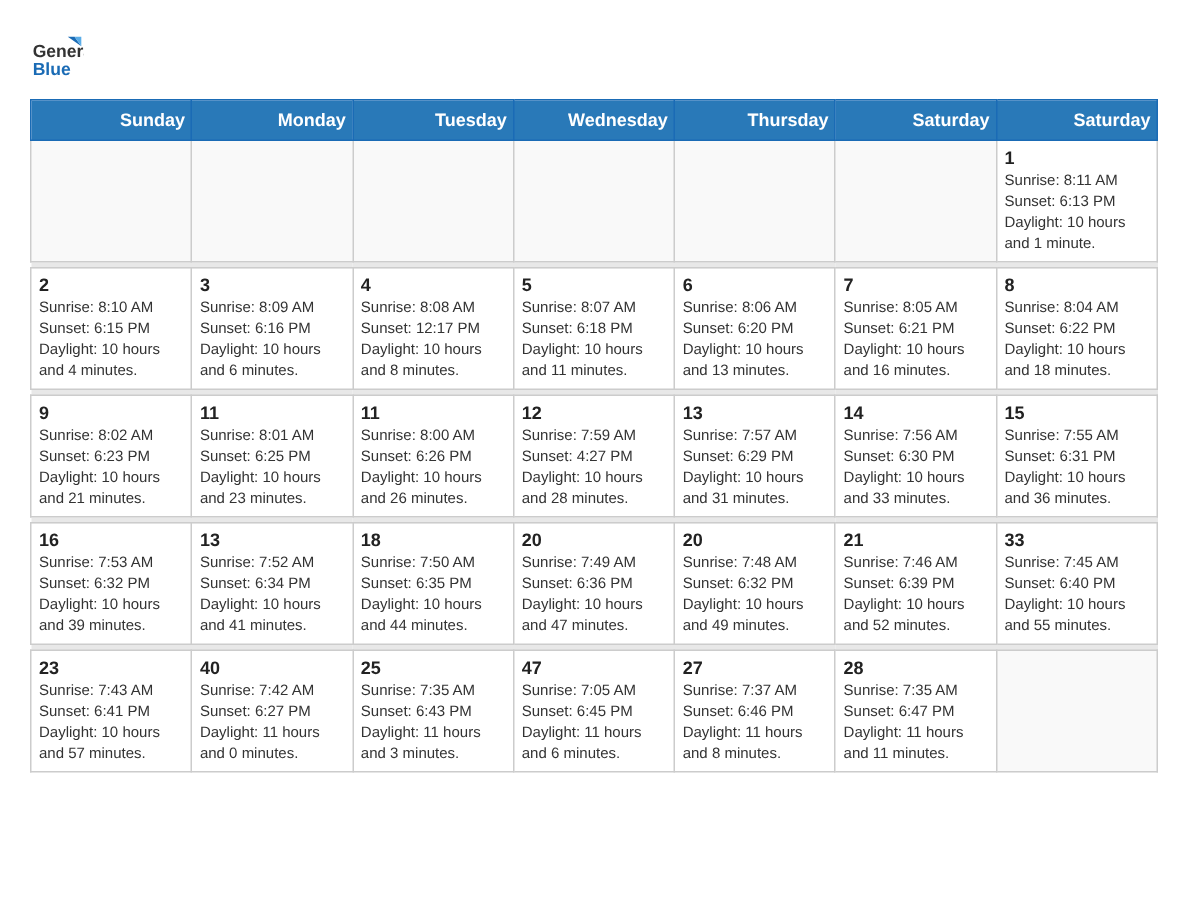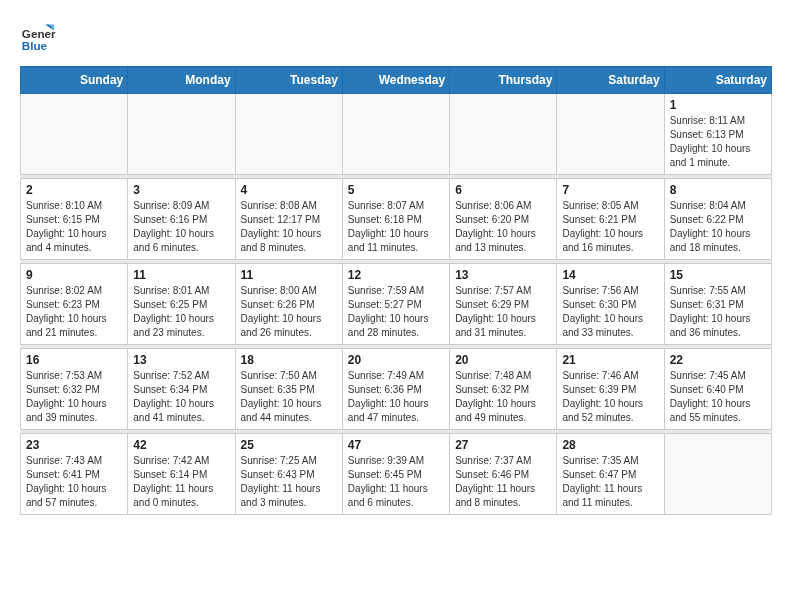--- a/index.html
+++ b/index.html
@@ -204,21 +204,21 @@
         </td>
         <td>
           <span class="day-number">11</span>
           <div class="day-info">Sunrise: 8:00 AM
 Sunset: 6:26 PM
 Daylight: 10 hours and 26 minutes.</div>
         </td>
         <td>
           <span class="day-number">12</span>
           <div class="day-info">Sunrise: 7:59 AM
-Sunset: 5:27 PM
+Sunset: 4:27 PM
 Daylight: 10 hours and 28 minutes.</div>
         </td>
         <td>
           <span class="day-number">13</span>
           <div class="day-info">Sunrise: 7:57 AM
 Sunset: 6:29 PM
 Daylight: 10 hours and 31 minutes.</div>
         </td>
         <td>
           <span class="day-number">14</span>
@@ -273,21 +273,21 @@
 Sunset: 6:32 PM
 Daylight: 10 hours and 49 minutes.</div>
         </td>
         <td>
           <span class="day-number">21</span>
           <div class="day-info">Sunrise: 7:46 AM
 Sunset: 6:39 PM
 Daylight: 10 hours and 52 minutes.</div>
         </td>
         <td>
-          <span class="day-number">22</span>
+          <span class="day-number">33</span>
           <div class="day-info">Sunrise: 7:45 AM
 Sunset: 6:40 PM
 Daylight: 10 hours and 55 minutes.</div>
         </td>
       </tr>
       <tr class="row-spacer">
         <td></td>
         <td></td>
         <td></td>
         <td></td>
@@ -296,34 +296,34 @@
         <td></td>
       </tr>
       <tr>
         <td>
           <span class="day-number">23</span>
           <div class="day-info">Sunrise: 7:43 AM
 Sunset: 6:41 PM
 Daylight: 10 hours and 57 minutes.</div>
         </td>
         <td>
-          <span class="day-number">42</span>
+          <span class="day-number">40</span>
           <div class="day-info">Sunrise: 7:42 AM
-Sunset: 6:14 PM
+Sunset: 6:27 PM
 Daylight: 11 hours and 0 minutes.</div>
         </td>
         <td>
           <span class="day-number">25</span>
-          <div class="day-info">Sunrise: 7:25 AM
+          <div class="day-info">Sunrise: 7:35 AM
 Sunset: 6:43 PM
 Daylight: 11 hours and 3 minutes.</div>
         </td>
         <td>
           <span class="day-number">47</span>
-          <div class="day-info">Sunrise: 9:39 AM
+          <div class="day-info">Sunrise: 7:05 AM
 Sunset: 6:45 PM
 Daylight: 11 hours and 6 minutes.</div>
         </td>
         <td>
           <span class="day-number">27</span>
           <div class="day-info">Sunrise: 7:37 AM
 Sunset: 6:46 PM
 Daylight: 11 hours and 8 minutes.</div>
         </td>
         <td>

